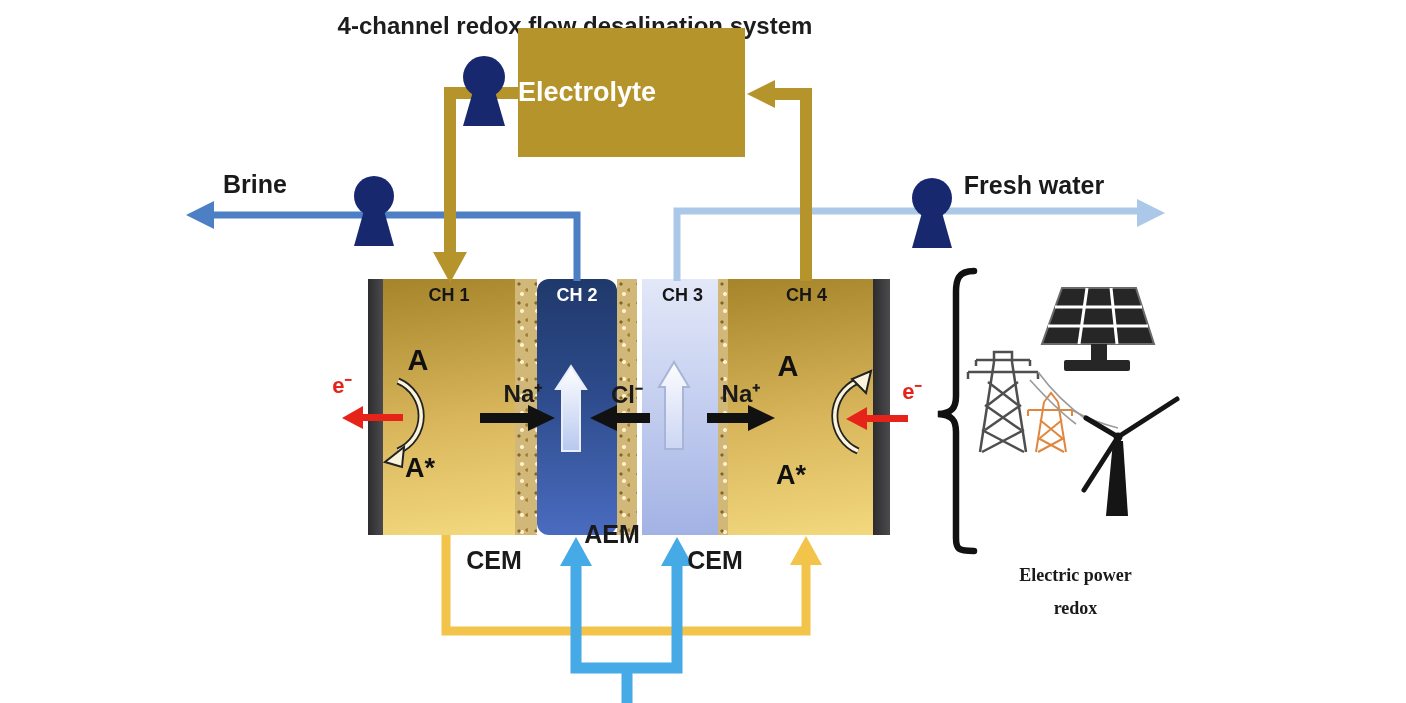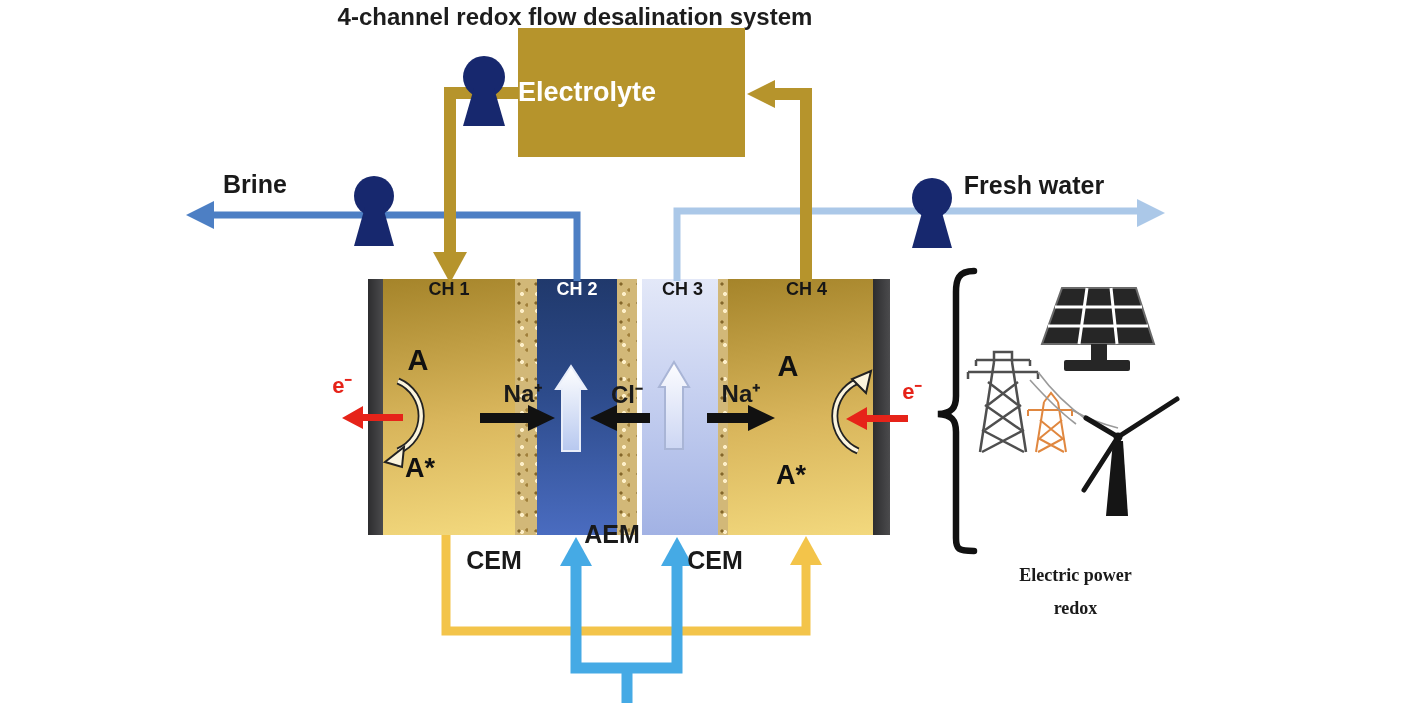--- a/index.html
+++ b/index.html
@@ -1,45 +1,45 @@
 <!DOCTYPE html>
 <html><head>
 <meta charset="utf-8">
 <style>
   html,body{margin:0;padding:0;background:#ffffff;}
   #canvas{
     position:relative;width:1406px;height:703px;background:#ffffff;overflow:hidden;
     font-family:"Liberation Sans",sans-serif;
   }
   .lbl{position:absolute;font-weight:bold;color:#1a1a1a;text-align:center;line-height:1.05;}
-  #title{left:240px;top:4px;width:670px;font-size:24px;color:#1d1d1d;}
+  #title{left:240px;top:13px;width:670px;font-size:24px;color:#1d1d1d;}
   #brine-label{left:205px;top:171px;width:100px;font-size:25px;}
   #fresh-label{left:944px;top:172px;width:180px;font-size:25px;}
   #electrolyte-box{
     position:absolute;left:518px;top:28px;width:227px;height:129px;
     background:#b6942c;display:flex;align-items:center;justify-content:flex-start;
   }
   #electrolyte-box .boxlbl{color:#ffffff;font-weight:bold;font-size:27px;}
   
   #cell{position:absolute;left:368px;top:279px;width:522px;height:256px;}
   .cellcol{position:absolute;top:0;height:256px;}
   .electrode{background:linear-gradient(90deg,#2d2d2f,#4b4b4d);}
   .ch-gold{background:linear-gradient(172deg,#a5842a 0%,#d9b65c 55%,#f3d97e 100%);}
-  .ch-navy{background:linear-gradient(180deg,#20396c 0%,#2d4b8b 45%,#4a6cc0 100%);}
+  .ch-navy{background:linear-gradient(180deg,#20396c 0%,#2d4b8b 45%,#4a6cc0 100%);border-radius:12px;}
   .ch-light{background:linear-gradient(180deg,#e3e8f8 0%,#c6d0f0 45%,#a2b2e4 100%);}
   .membrane{
     background-color:#d2b878;
     background-image:
       radial-gradient(circle at 4px 5px, rgba(118,88,28,.85) 1.3px, transparent 1.9px),
       radial-gradient(circle at 12px 11px, rgba(148,113,44,.8) 1.4px, transparent 2px),
       radial-gradient(circle at 7px 15px, rgba(255,242,205,.95) 1.7px, transparent 2.3px),
       radial-gradient(circle at 15px 3px, rgba(88,63,18,.7) 1.1px, transparent 1.7px);
     background-size:17px 19px,13px 15px,15px 17px,11px 13px;
   }
-  .chlbl{display:block;text-align:center;font-weight:bold;font-size:18px;color:#161616;}
+  .chlbl{display:block;text-align:center;padding-top:6px;font-weight:bold;font-size:18px;color:#161616;}
   .chlbl.white{color:#ffffff;}
   .species{position:absolute;font-weight:bold;color:#111;text-align:center;}
   .sp-a{font-size:29px;}
   .sp-as{font-size:27px;}
   .ion{font-size:24px;}
   .elab{color:#e62319;font-size:22px;}
   .memlbl{font-size:25px;}
   #power-label{left:958px;top:559px;width:235px;font-size:18px;line-height:33px;font-family:Liberation Serif, serif;}
   svg{position:absolute;left:0;top:0;}
 </style>

